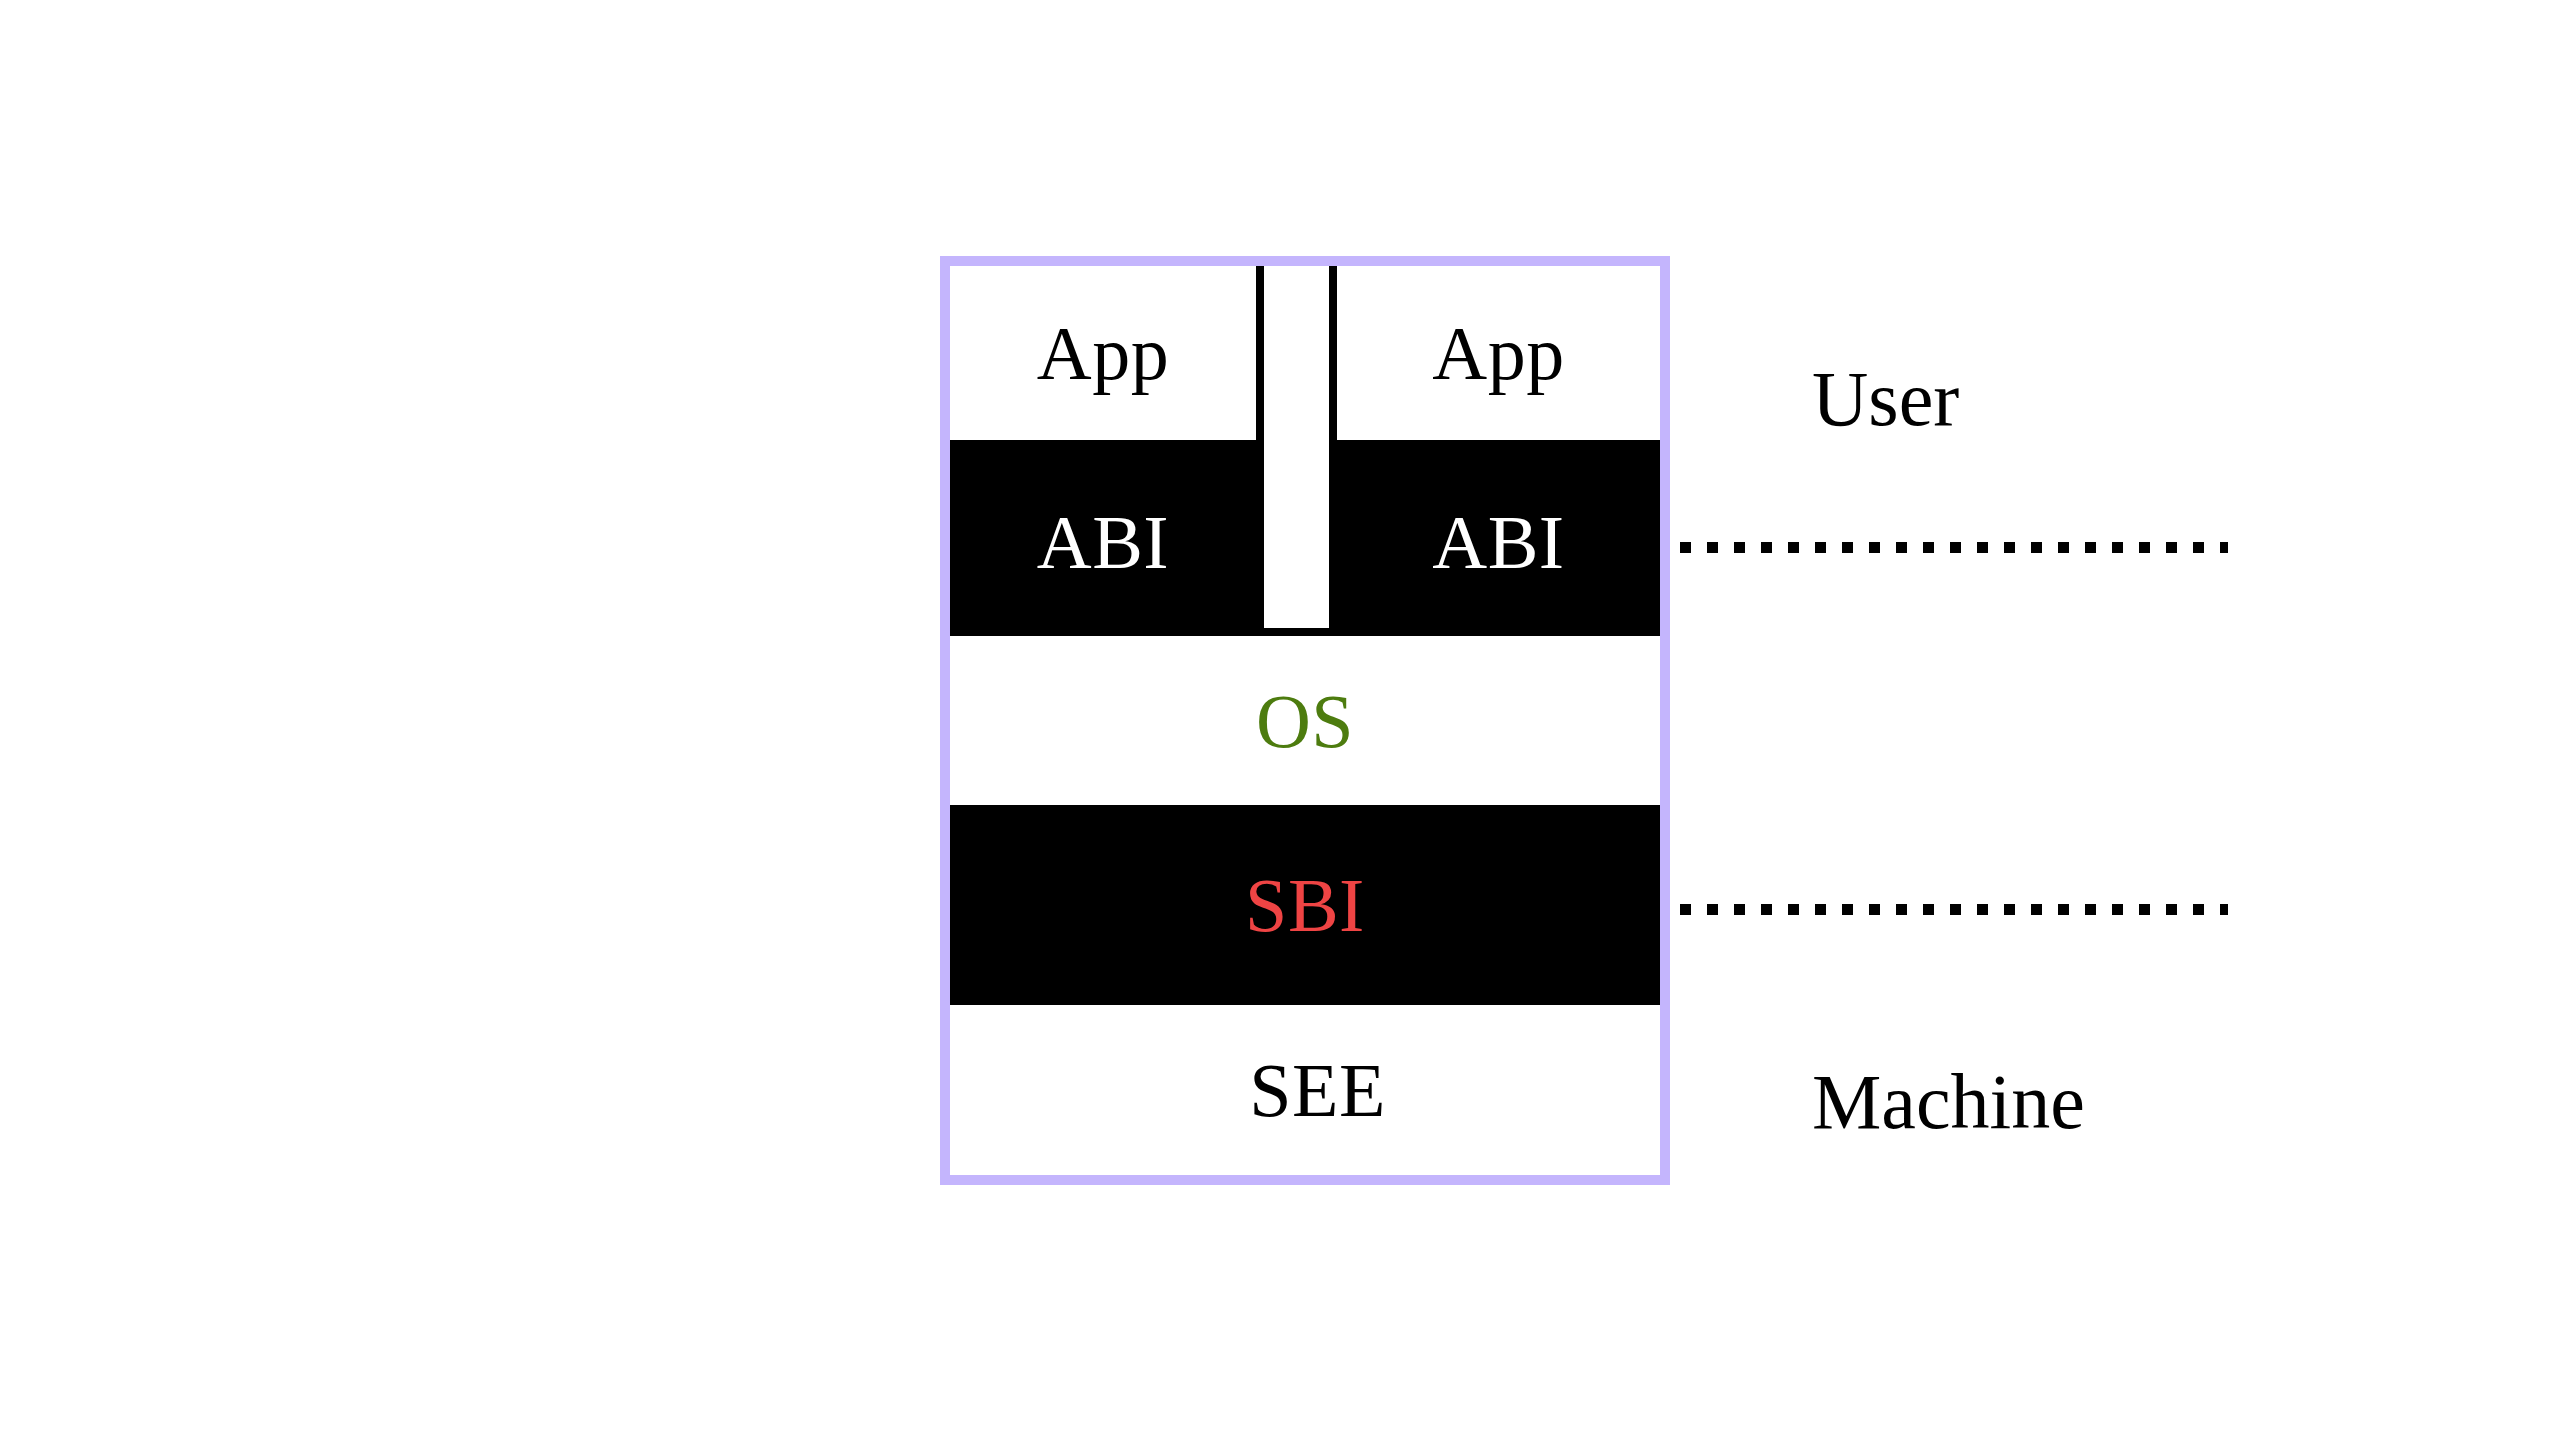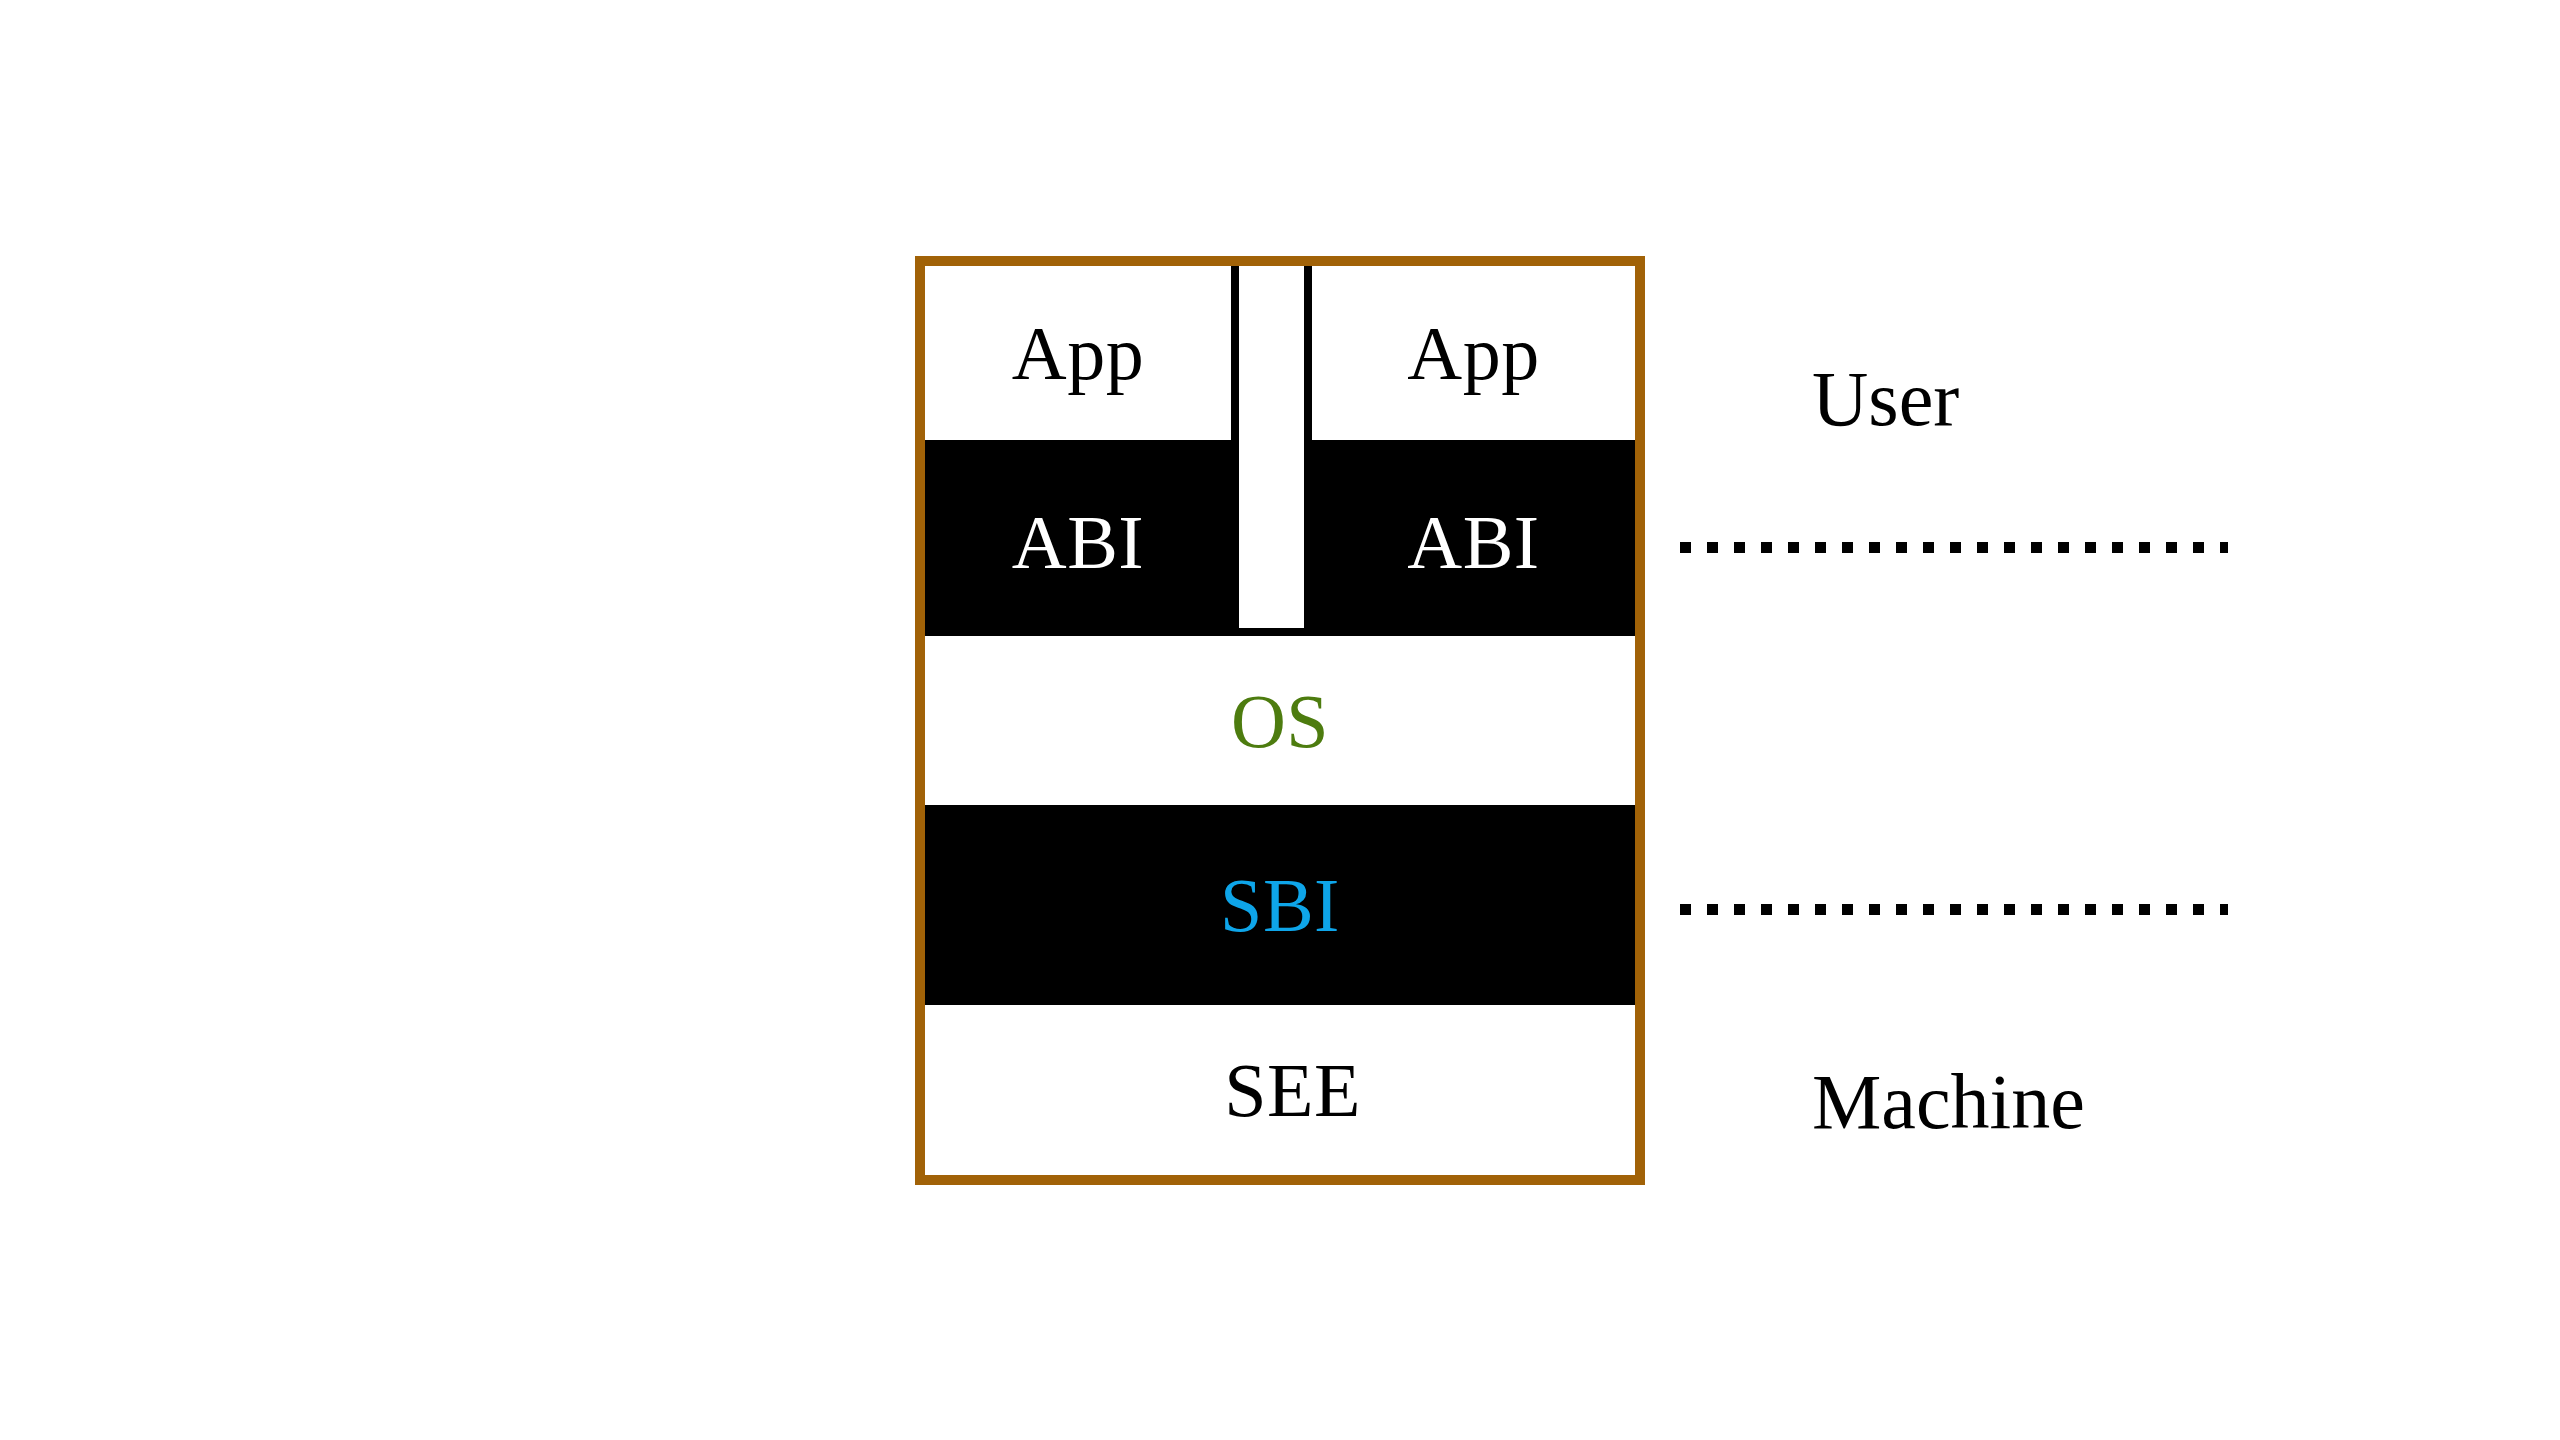--- a/index.html
+++ b/index.html
@@ -19,26 +19,26 @@
   #canvas {
     position: relative;
     width: 2560px;
     height: 1440px;
     background: #ffffff;
   }
 
   
   .stack {
     position: absolute;
-    left: 915px;
+    left: 940px;
     top: 256px;
     width: 730px;
     height: 929px;
     box-sizing: border-box;
-    border: 10px solid #a16207;
+    border: 10px solid #c4b5fd;
     background: #ffffff;
   }
 
   
   .row {
     position: absolute;
     left: 0;
     width: 710px;          
     box-sizing: border-box;
     display: flex;
@@ -118,21 +118,21 @@
     background: #ffffff;
   }
   .row-os .row-label { color: #4d7c0f; }
 
   
   .row-sbi {
     top: 539px;
     height: 200px;
     background: #000000;
   }
-  .row-sbi .row-label { color: #0ea5e9; }
+  .row-sbi .row-label { color: #ef4444; }
 
   
   .row-see {
     top: 739px;
     height: 170px;
     background: #ffffff;
   }
   .row-see .row-label { color: #000000; margin-left: 25px; }
 
   

